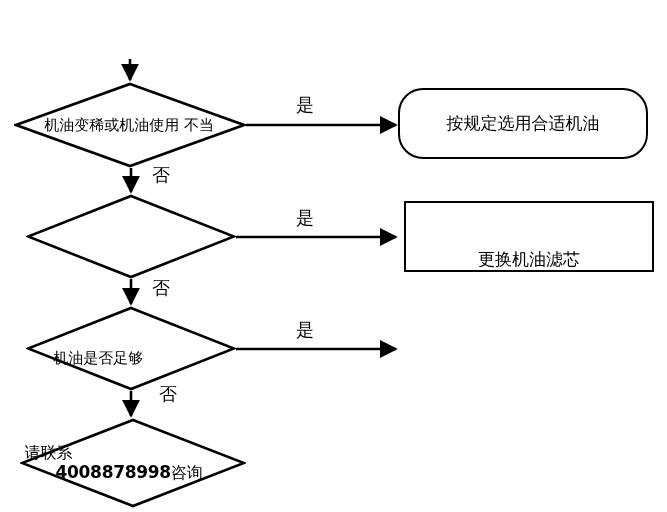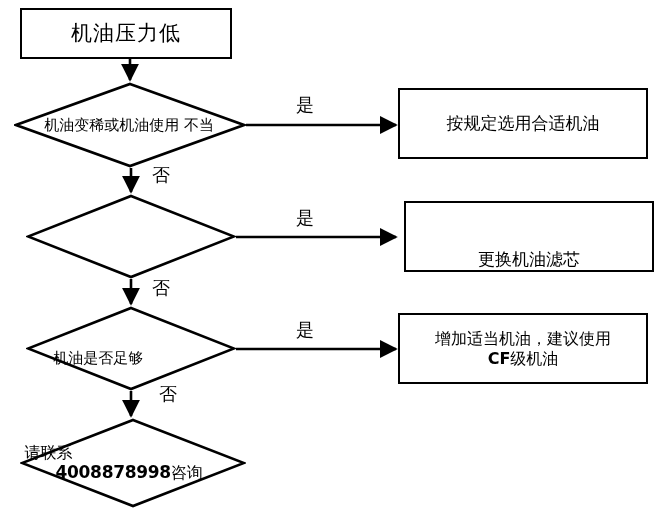--- a/index.html
+++ b/index.html
@@ -49,20 +49,21 @@
   #node-start {
     left: 20px;  top: 8px;
     width: 212px; height: 51px;
     font-size: 21px;
     letter-spacing: 1px;
   }
   #node-action-1 {
     left: 398px; top: 88px;
     width: 250px; height: 71px;
     font-size: 17px;
+    border-radius: 25px;
   }
   #node-action-2 {
     left: 404px; top: 201px;
     width: 250px; height: 71px;
     font-size: 17px;
     align-items: flex-end;
   }
   #node-action-3 {
     left: 398px; top: 313px;
     width: 250px; height: 71px;
@@ -153,23 +154,20 @@
 
     <line x1="236" y1="237" x2="396" y2="237" stroke="#000000" stroke-width="2.6" marker-end="url(#arrow)"></line>
 
     <line x1="131" y1="279" x2="131" y2="304" stroke="#000000" stroke-width="2.6" marker-end="url(#arrow)"></line>
 
     <line x1="236" y1="349" x2="396" y2="349" stroke="#000000" stroke-width="2.6" marker-end="url(#arrow)"></line>
 
     <line x1="131" y1="391" x2="131" y2="416" stroke="#000000" stroke-width="2.6" marker-end="url(#arrow)"></line>
   </svg>
 
-  <div class="box" id="node-start">
-    <span class="txt">机油压力低</span>
-  </div>
 
   <div class="diamond" id="node-dec-1">
     <svg class="shape" viewBox="0 0 232 86" preserveAspectRatio="none">
       <polygon points="116,2 230,43 116,84 2,43" fill="#ffffff" stroke="#000000" stroke-width="2.6"></polygon>
     </svg>
     <div class="dtxt">
       <span>机油变稀或机油使用</span>
       <span>不当</span>
     </div>
   </div>
@@ -198,26 +196,20 @@
   </div>
 
   <div class="box" id="node-action-1">
     <span class="txt">按规定选用合适机油</span>
   </div>
 
   <div class="box" id="node-action-2">
     <span class="txt">更换机油滤芯</span>
   </div>
 
-  <div class="box" id="node-action-3">
-    <span class="txt">
-      <span>增加适当机油，建议使用</span>
-      <span class="line2"><span class="bold-token">CF</span><span>级机油</span></span>
-    </span>
-  </div>
 
   <div class="edge-label" id="label-yes-1">是</div>
   <div class="edge-label" id="label-yes-2">是</div>
   <div class="edge-label" id="label-yes-3">是</div>
 
   <div class="edge-label" id="label-no-1">否</div>
   <div class="edge-label" id="label-no-2">否</div>
   <div class="edge-label" id="label-no-3">否</div>
 
 </div>

